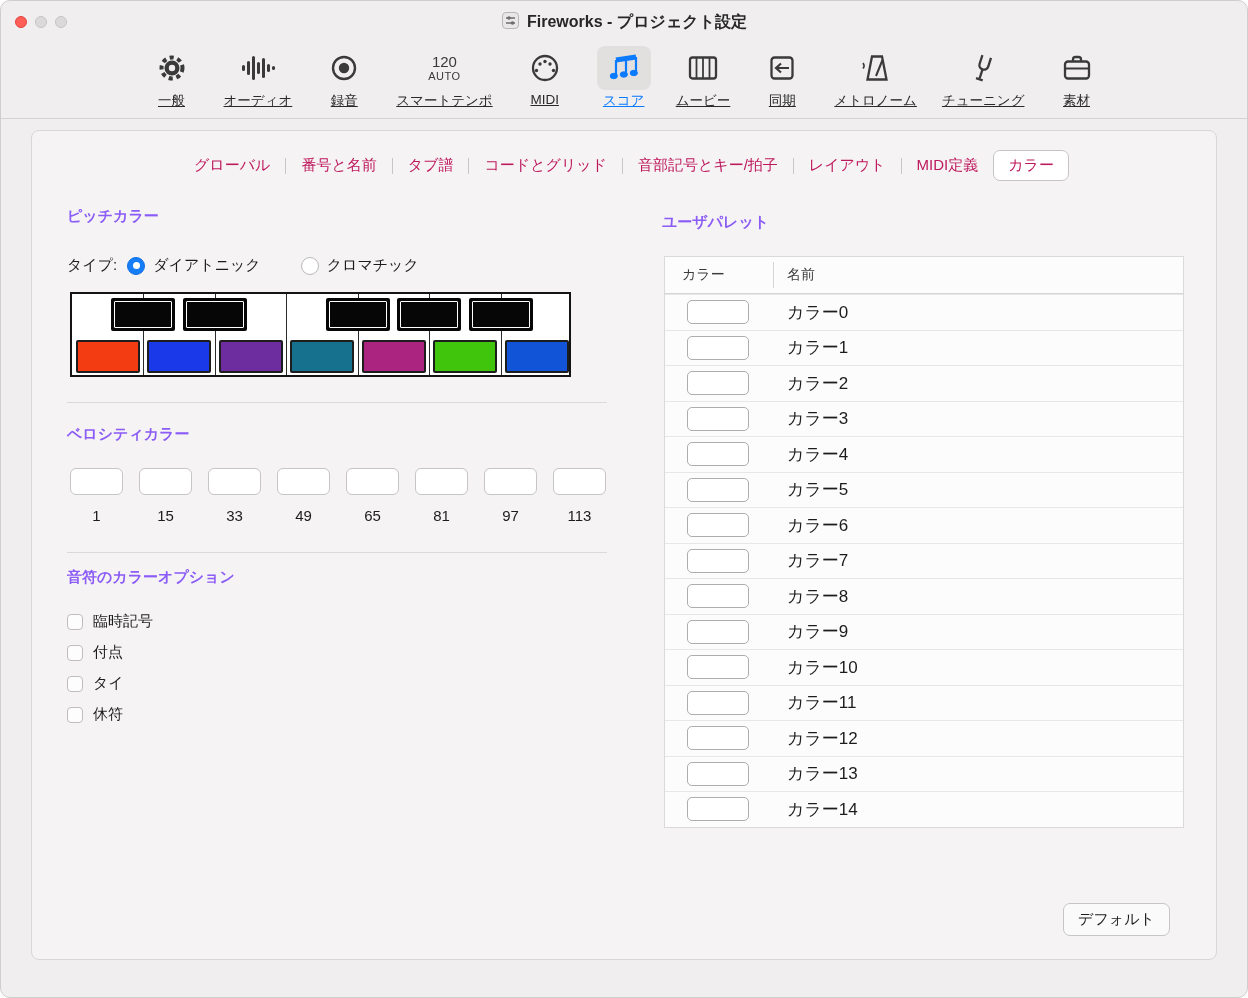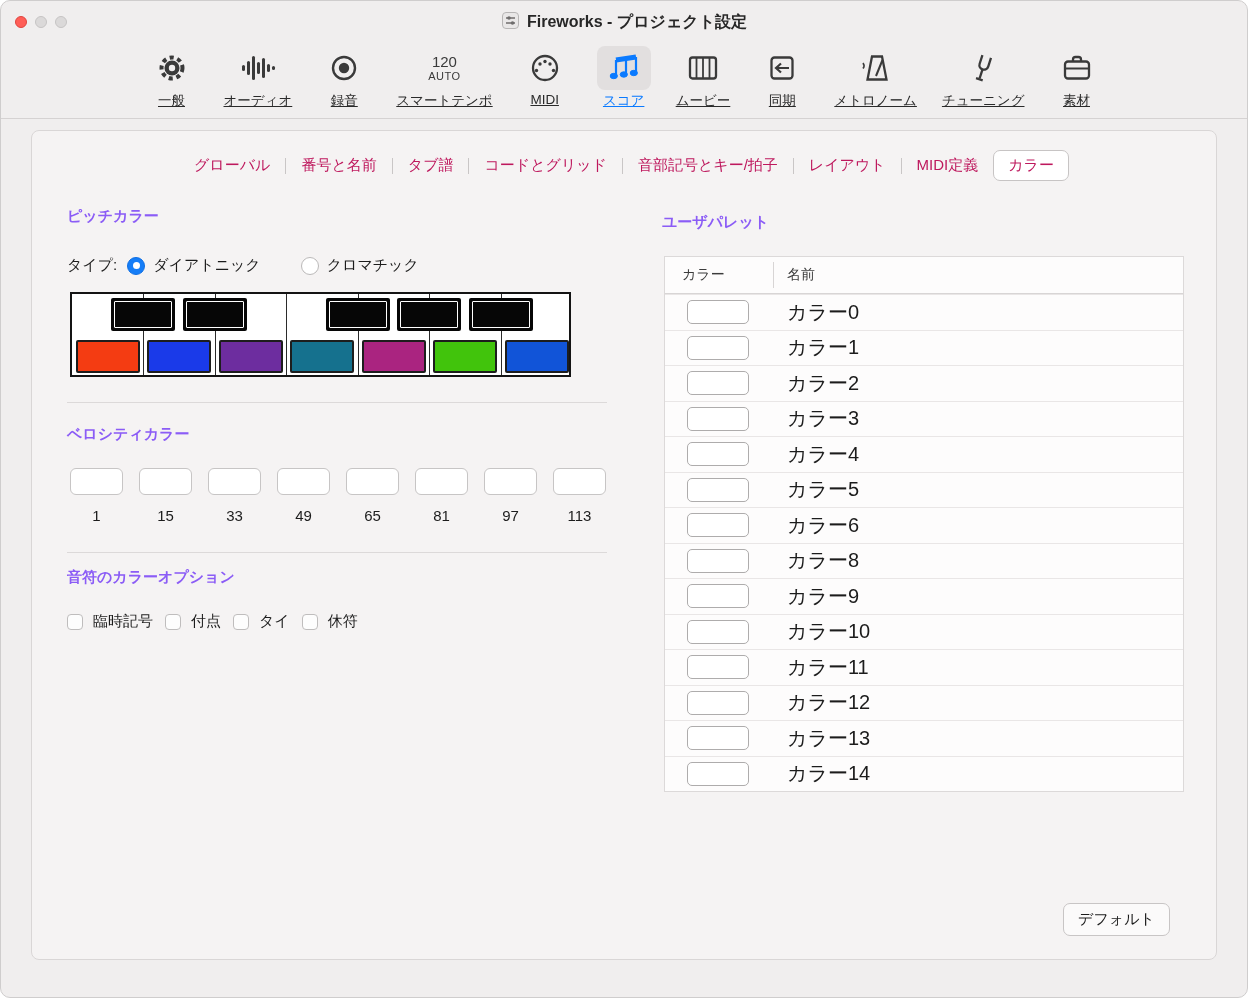--- a/index.html
+++ b/index.html
@@ -51,35 +51,35 @@
   .pitch-tile { position:absolute; top:46px; width:64px; height:33px; border:2px solid #1d1d1d; border-radius:2px; }
 
   
   .vel-row { position:absolute; left:38px; top:337px; display:flex; gap:16px; }
   .vel-cell { display:flex; flex-direction:column; align-items:center; width:53px; }
   .vel-swatch { width:53px; height:27px; background:#ffffff; border:1px solid #c7c5c5; border-radius:6px; padding:2px; }
   .vel-swatch .inner { width:100%; height:100%; border-radius:4px; }
   .vel-num { margin-top:12px; font-size:15px; color:#1c1c1c; }
 
   
-  .check-list { position:absolute; left:35px; top:481px; display:flex; flex-direction:row; gap:12px; }
+  .check-list { position:absolute; left:35px; top:481px; display:flex; flex-direction:column; gap:12px; }
   .check-row { display:flex; align-items:center; gap:10px; font-size:15px; color:#1c1c1c; }
   .checkbox { width:16px; height:16px; border-radius:4px; background:#fdfdfd; border:1px solid #bfbdbd; flex:none; }
 
   
   .palette-table { position:absolute; left:632px; top:125px; width:520px; background:#fdfcfc; border:1px solid #dcd9d9; }
   .pt-header { position:relative; height:37px; display:flex; align-items:center; border-bottom:1px solid #d8d5d5; font-size:14px; color:#3c3c3c; }
   .pt-header .c1 { padding-left:17px; width:108px; }
   .pt-vsep { position:absolute; left:108px; top:5px; bottom:5px; width:1px; background:#d8d5d5; }
   .pt-header .c2 { padding-left:14px; }
   .pt-row { position:relative; height:35.5px; display:flex; align-items:center; border-top:1px solid #e9e6e6; }
   .pt-row:first-of-type { border-top:none; }
   .pt-swatch { margin-left:22px; width:62px; height:24px; background:#ffffff; border:1px solid #aeacac; border-radius:5px; padding:2px; flex:none; }
   .pt-swatch .inner { width:100%; height:100%; border-radius:3px; }
-  .pt-name { position:absolute; left:122px; font-size:20px; color:#1c1c1c; }
+  .pt-name { position:absolute; left:122px; font-size:17px; color:#1c1c1c; }
 
   .default-btn { position:absolute; right:46px; top:772px; width:107px; height:33px; background:#fbfafa; border:1px solid #c8c5c5; border-radius:7px; font-size:15px; color:#1b1b1b; font-family:inherit; }
 </style>
 </head>
 <body>
 
 <div class="window">
 
   <div class="titlebar">
     <div class="traffic">
@@ -393,20 +393,24 @@
       </div>
       <div class="pt-row">
         <span class="pt-swatch"><span class="inner" style="background-color: rgb(21, 113, 142);"></span></span>
         <span class="pt-name">カラー5</span>
       </div>
       <div class="pt-row">
         <span class="pt-swatch"><span class="inner" style="background-color: rgb(155, 116, 9);"></span></span>
         <span class="pt-name">カラー6</span>
       </div>
       <div class="pt-row">
+        <span class="pt-swatch"><span class="inner" style="background-color: rgb(170, 36, 129);"></span></span>
+        <span class="pt-name">カラー7</span>
+      </div>
+      <div class="pt-row">
         <span class="pt-swatch"><span class="inner" style="background-color: rgb(16, 141, 120);"></span></span>
         <span class="pt-name">カラー8</span>
       </div>
       <div class="pt-row">
         <span class="pt-swatch"><span class="inner" style="background-color: rgb(43, 206, 23);"></span></span>
         <span class="pt-name">カラー9</span>
       </div>
       <div class="pt-row">
         <span class="pt-swatch"><span class="inner" style="background-color: rgb(59, 34, 204);"></span></span>
         <span class="pt-name">カラー10</span>

